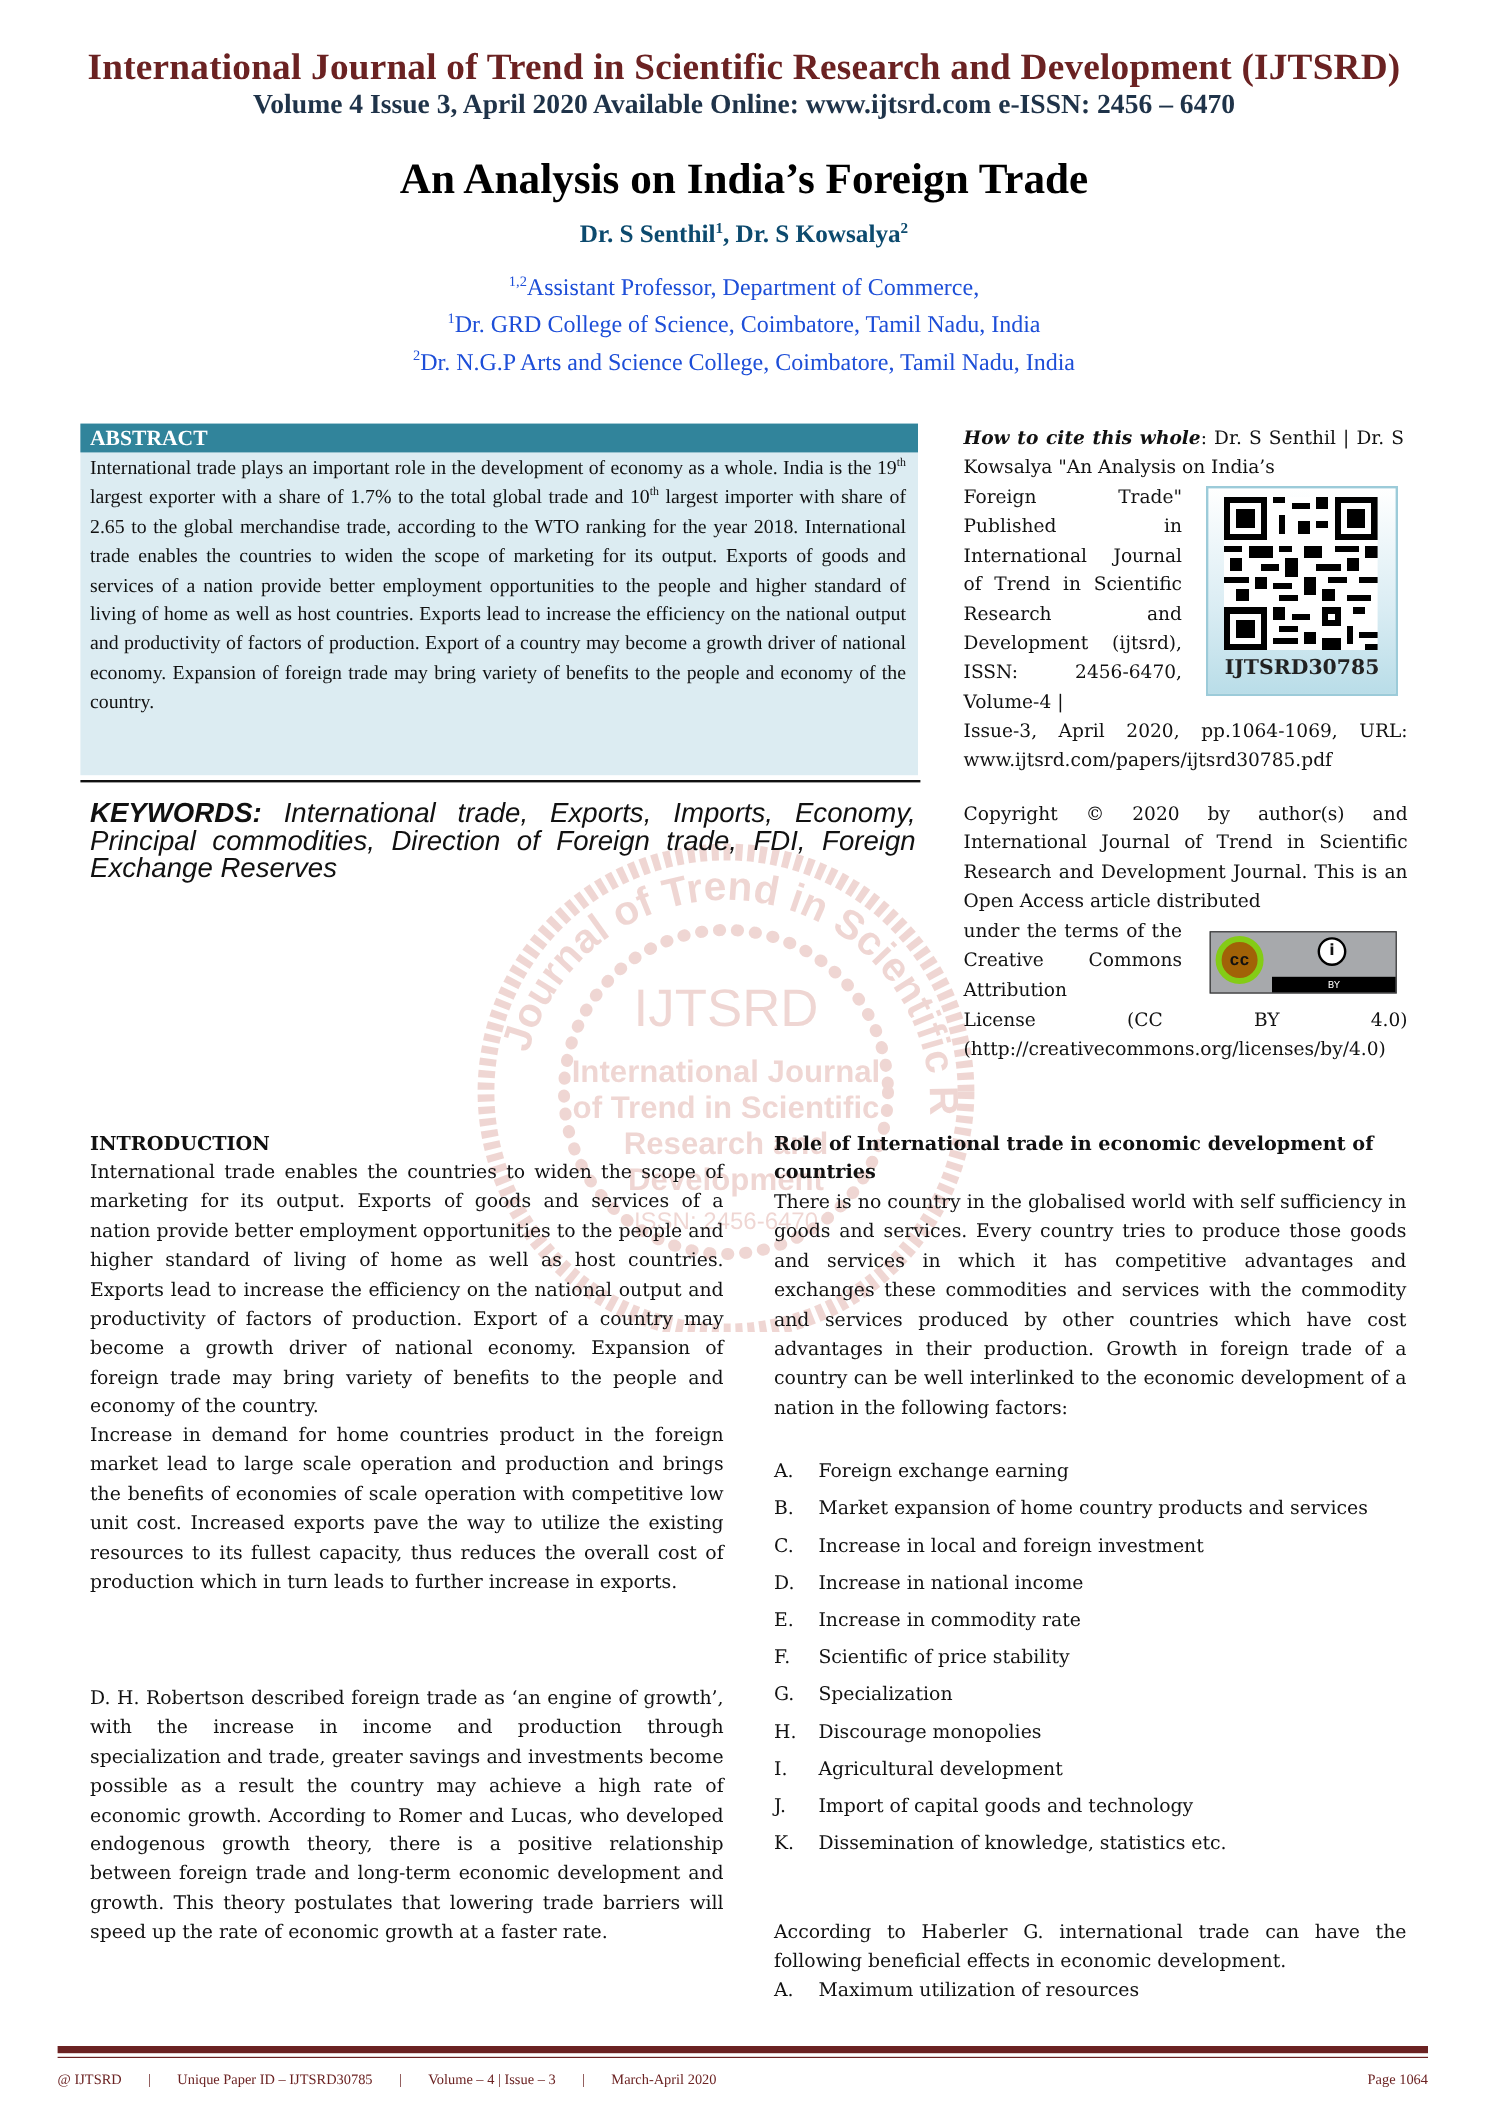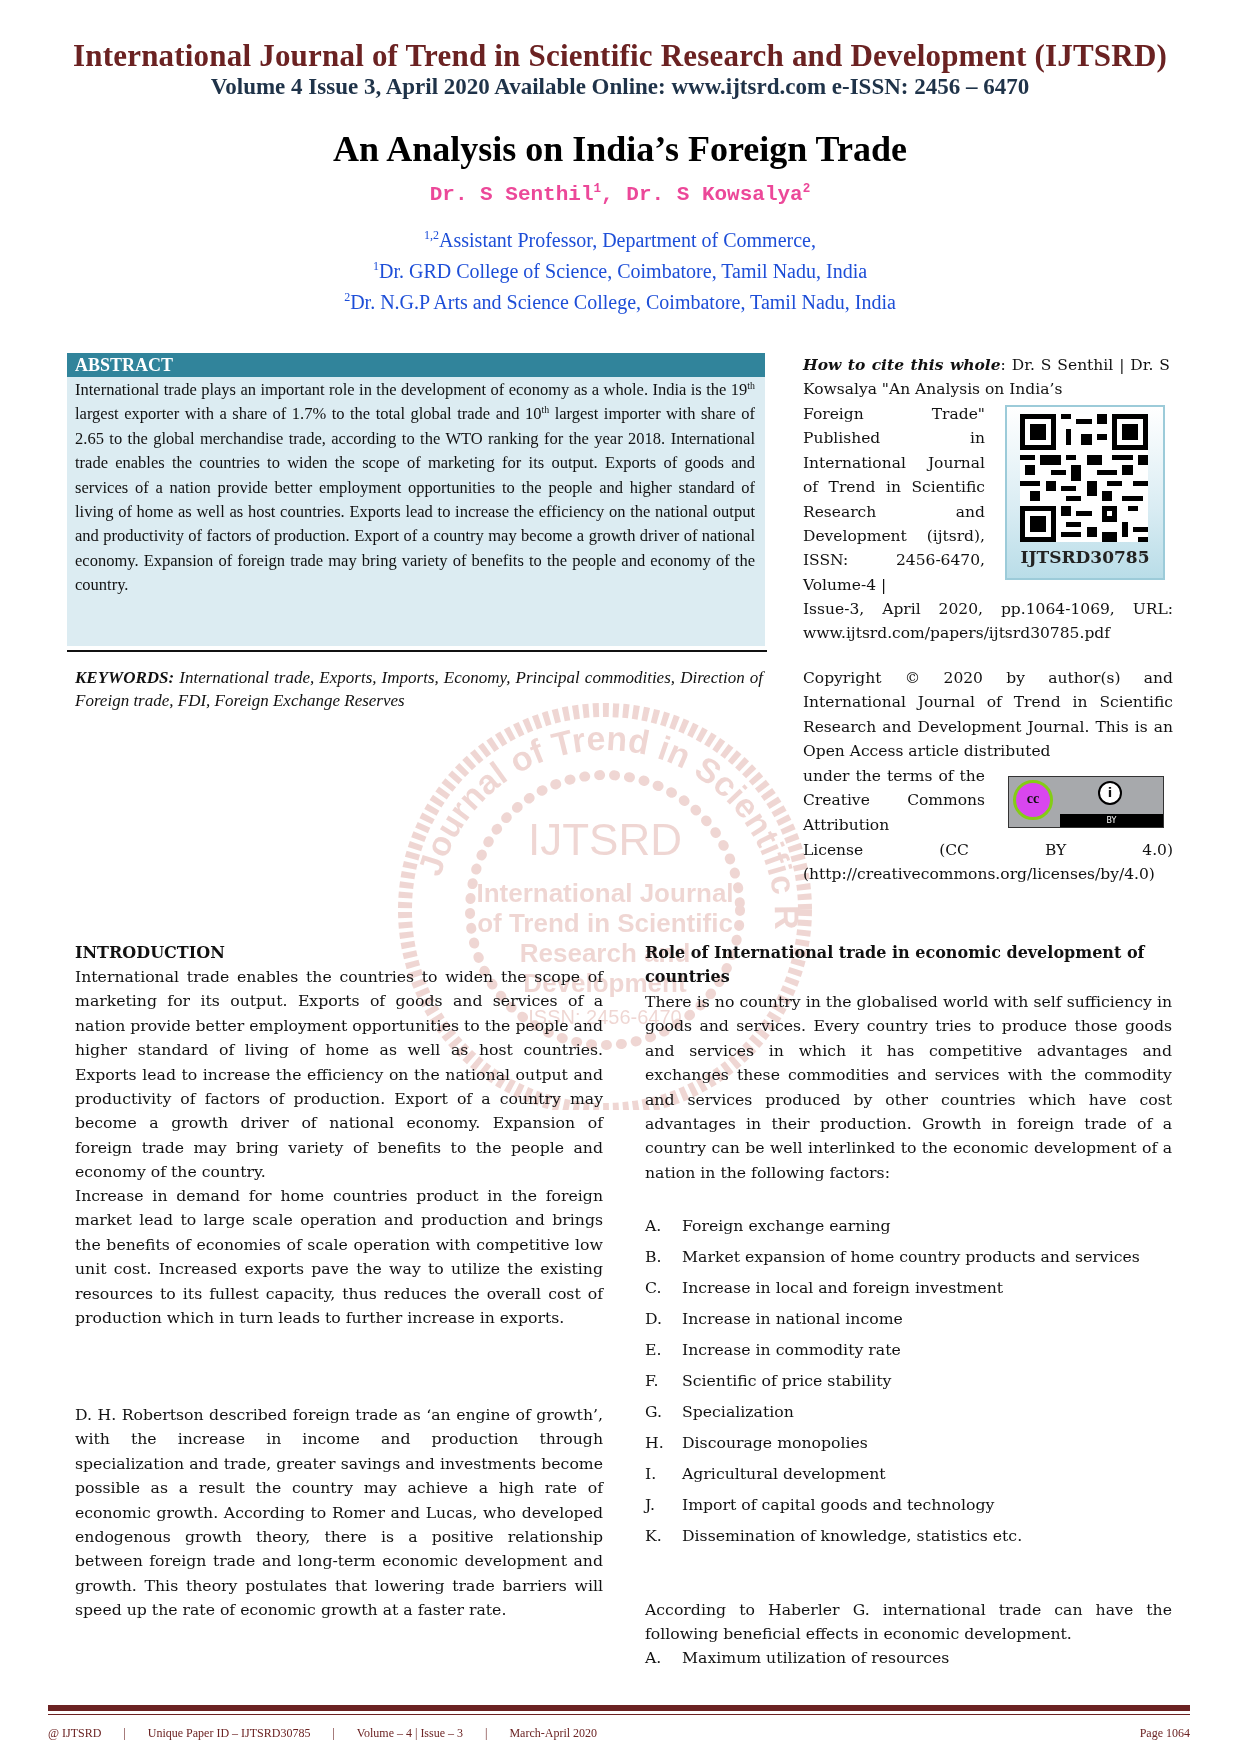--- a/index.html
+++ b/index.html
@@ -9,36 +9,36 @@
 
   
   .journal-title { left: 0; width: 1240px; top: 38px; text-align: center;
     font-family: "Liberation Serif", serif; font-weight: bold; font-size: 31px; color: #6b2222; letter-spacing: 0.2px; }
   .journal-sub { left: 0; width: 1240px; top: 74px; text-align: center;
     font-family: "Liberation Serif", serif; font-weight: bold; font-size: 23px; color: #1f3349; }
 
   .paper-title { left: 0; width: 1240px; top: 128px; text-align: center;
     font-family: "Liberation Serif", serif; font-weight: bold; font-size: 36px; color: #000; }
   .authors { left: 0; width: 1240px; top: 183px; text-align: center;
-    font-family: Liberation Mono, monospace; font-weight: bold; font-size: 21px; color: #ec4899; }
+    font-family: Liberation Serif, serif; font-weight: bold; font-size: 21px; color: #0c4a6e; }
   .affil { left: 0; width: 1240px; text-align: center;
     font-family: "Liberation Serif", serif; font-size: 20px; color: #1d4ed8; }
   sup { font-size: 60%; vertical-align: super; line-height: 0; }
 
   
   .abstract-box { left: 67px; top: 353px; width: 698px; height: 293px; background: #dcecf2; }
   .abstract-head { left: 67px; top: 353px; width: 698px; height: 24px; background: #31849b;
     color: #fff; font-family: "Liberation Serif", serif; font-weight: bold; font-size: 18px;
     line-height: 24px; padding-left: 8px; box-sizing: border-box; }
   .abstract-text { left: 75px; top: 378px; width: 680px; font-size: 16.5px; line-height: 24.4px;
     text-align: justify; font-family: "Liberation Serif", serif; }
   .abstract-rule { left: 67px; top: 650px; width: 700px; height: 2px; background: #111; }
 
-  .keywords { left: 75px; top: 666px; width: 688px; font-size: 17px; line-height: 23px;
-    text-align: justify; font-style: italic; font-family: Liberation Serif, serif; }
+  .keywords { left: 75px; top: 666px; width: 688px; font-size: 23px; line-height: 23px;
+    text-align: justify; font-style: italic; font-family: Liberation Sans, sans-serif; }
   .keywords b { font-style: italic; }
 
   
   .col-right-text { font-family: "DejaVu Serif", serif; font-size: 15.5px; line-height: 24.4px; color: #111; }
   .cite-top { left: 803px; top: 353px; width: 367px; text-align: justify; }
   .cite-left { left: 803px; top: 402px; width: 182px; text-align: justify; }
   .cite-bottom { left: 803px; top: 597px; width: 370px; text-align: justify; }
 
   .qr-box { left: 1005px; top: 405px; width: 160px; height: 175px;
     background: linear-gradient(#ffffff 0%, #d9ecf3 60%, #b9dde8 100%);
@@ -47,22 +47,22 @@
   .qr-label { left: 1005px; top: 547px; width: 160px; text-align: center;
     font-family: "DejaVu Serif", serif; font-weight: bold; font-size: 17px; color: #222; }
 
   .copy-top { left: 803px; top: 666px; width: 370px; text-align: justify; }
   .copy-left { left: 803px; top: 764px; width: 182px; text-align: justify; }
   .copy-bottom { left: 803px; top: 838px; width: 370px; text-align: justify; }
 
   .cc-badge { left: 1008px; top: 776px; width: 156px; height: 52px; background: #a7a9ac;
     border: 1px solid #333; box-sizing: border-box; }
   .cc-circle { left: 1013px; top: 780px; width: 40px; height: 40px; border-radius: 50%;
-    background: #d946ef; border: 3px solid #84cc16; box-sizing: border-box;
-    font-family: Liberation Serif, serif; font-weight: bold; font-size: 14px; line-height: 32px; text-align: center; }
+    background: #a16207; border: 5px solid #84cc16; box-sizing: border-box;
+    font-family: Liberation Mono, monospace; font-weight: bold; font-size: 14px; line-height: 32px; text-align: center; }
   .by-circle { left: 1098px; top: 781px; width: 24px; height: 24px; border-radius: 50%;
     background: #fff; border: 2px solid #000; box-sizing: border-box;
     font-family: "DejaVu Sans", sans-serif; font-weight: bold; font-size: 13px; line-height: 20px; text-align: center; }
   .by-strip { left: 1060px; top: 814px; width: 103px; height: 13px; background: #000; color: #fff;
     font-family: "DejaVu Sans", sans-serif; font-size: 8px; line-height: 13px; text-align: center; }
 
   
   .watermark { left: 390px; top: 690px; width: 430px; height: 420px; opacity: 0.22; pointer-events: none; }
 
   

